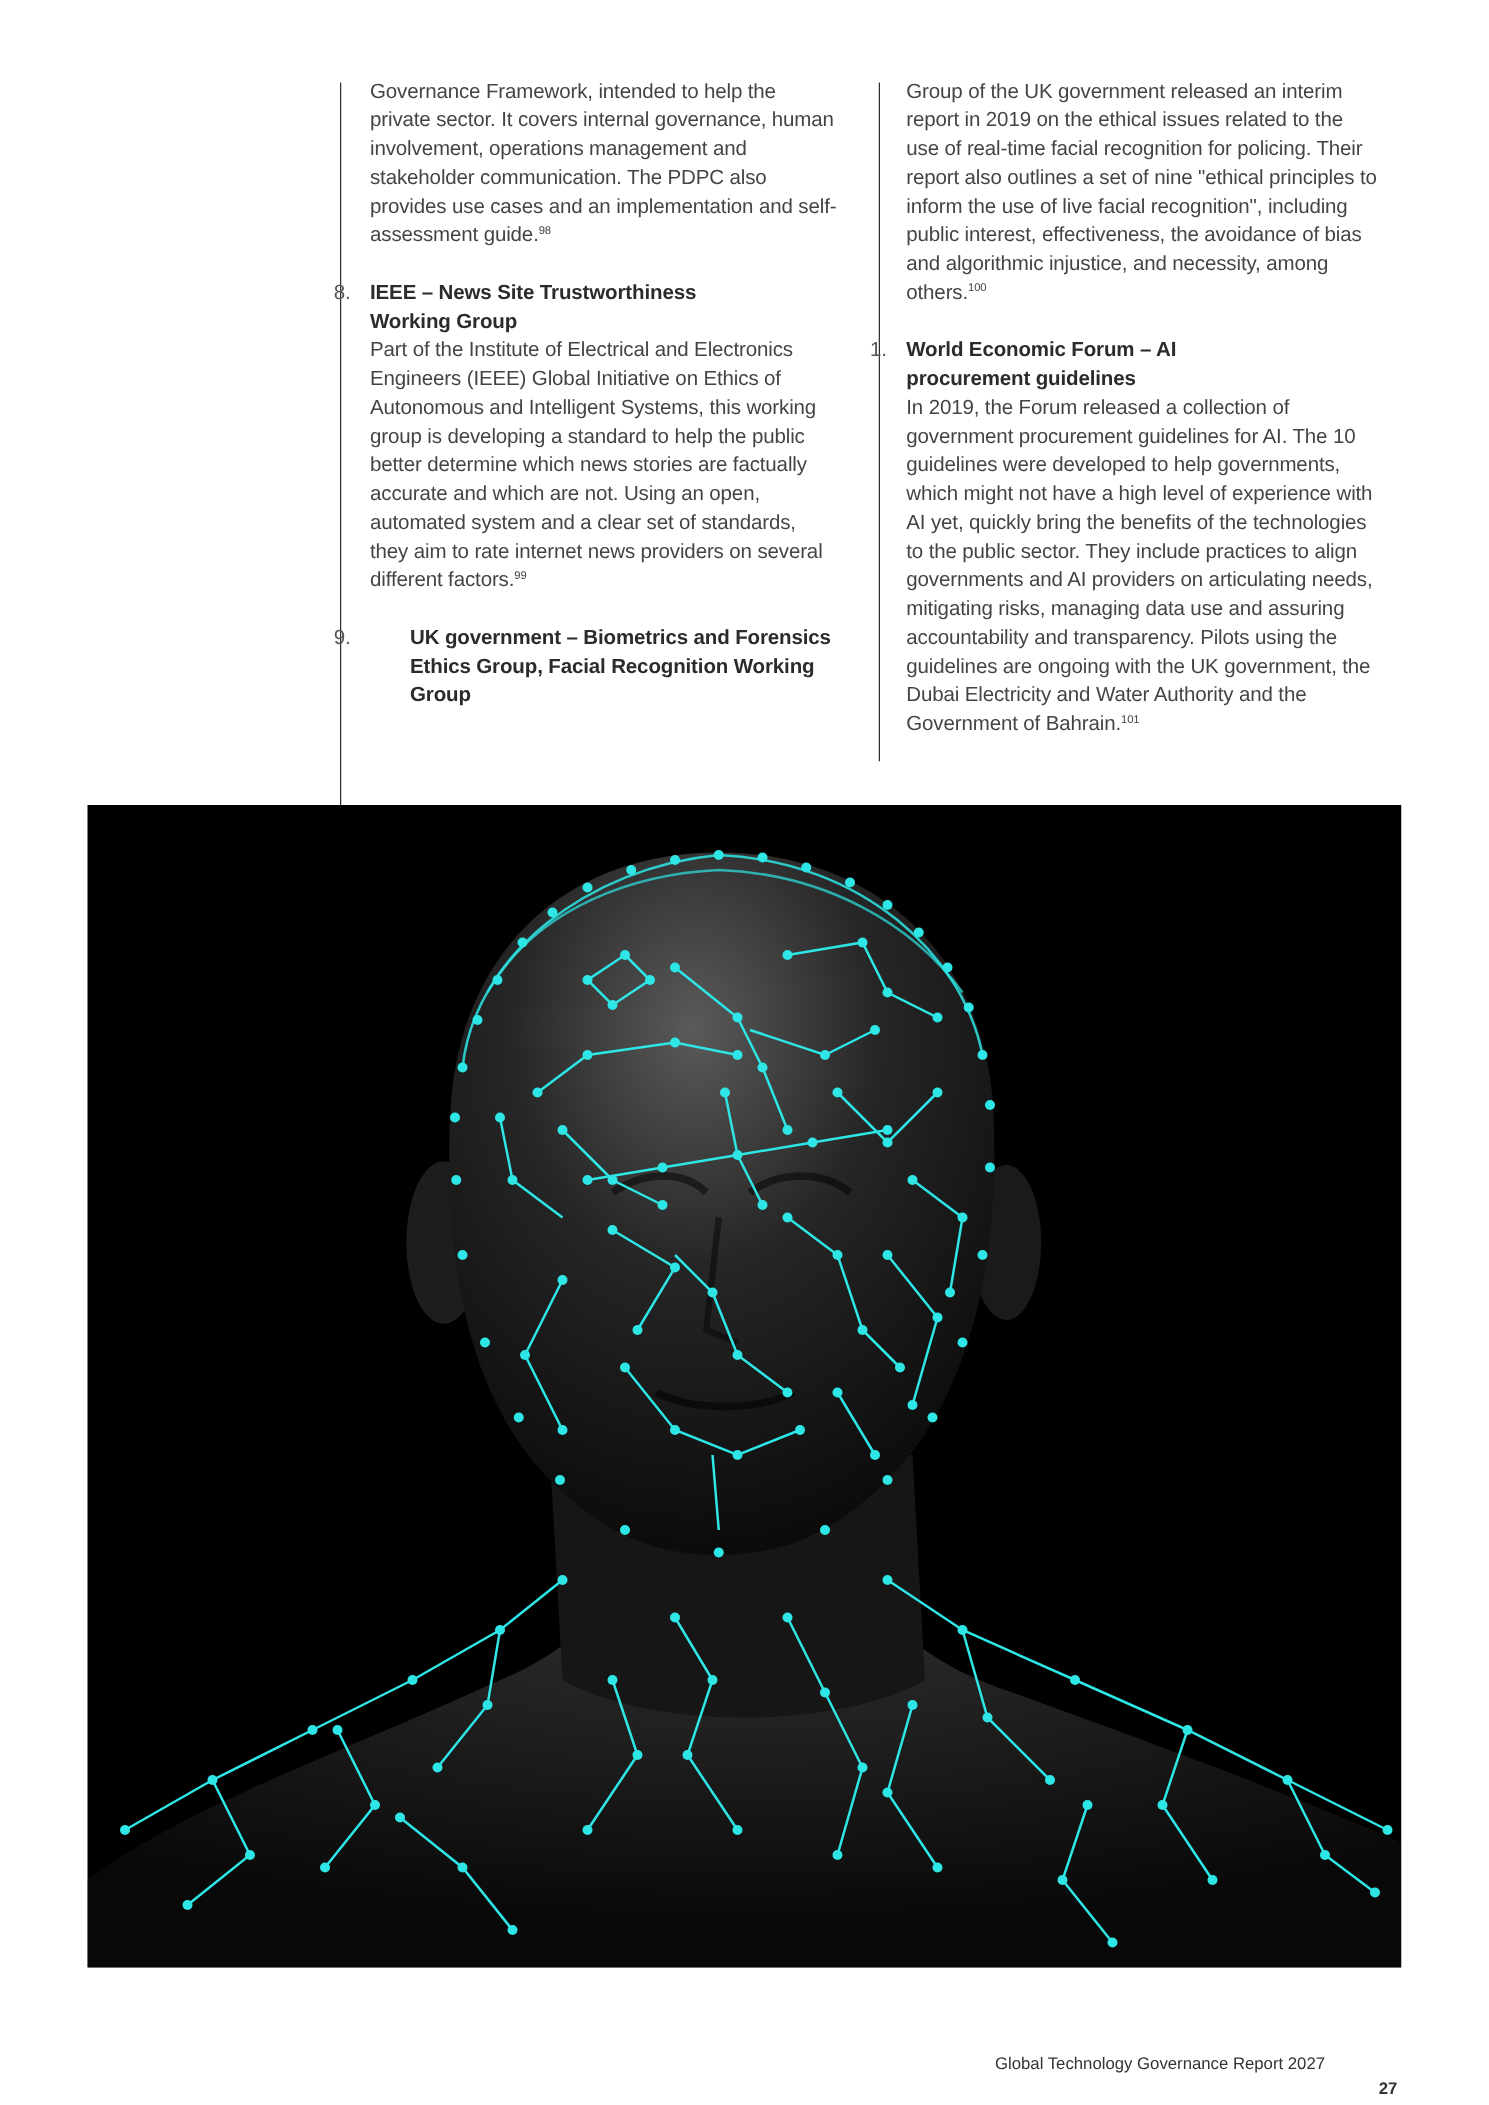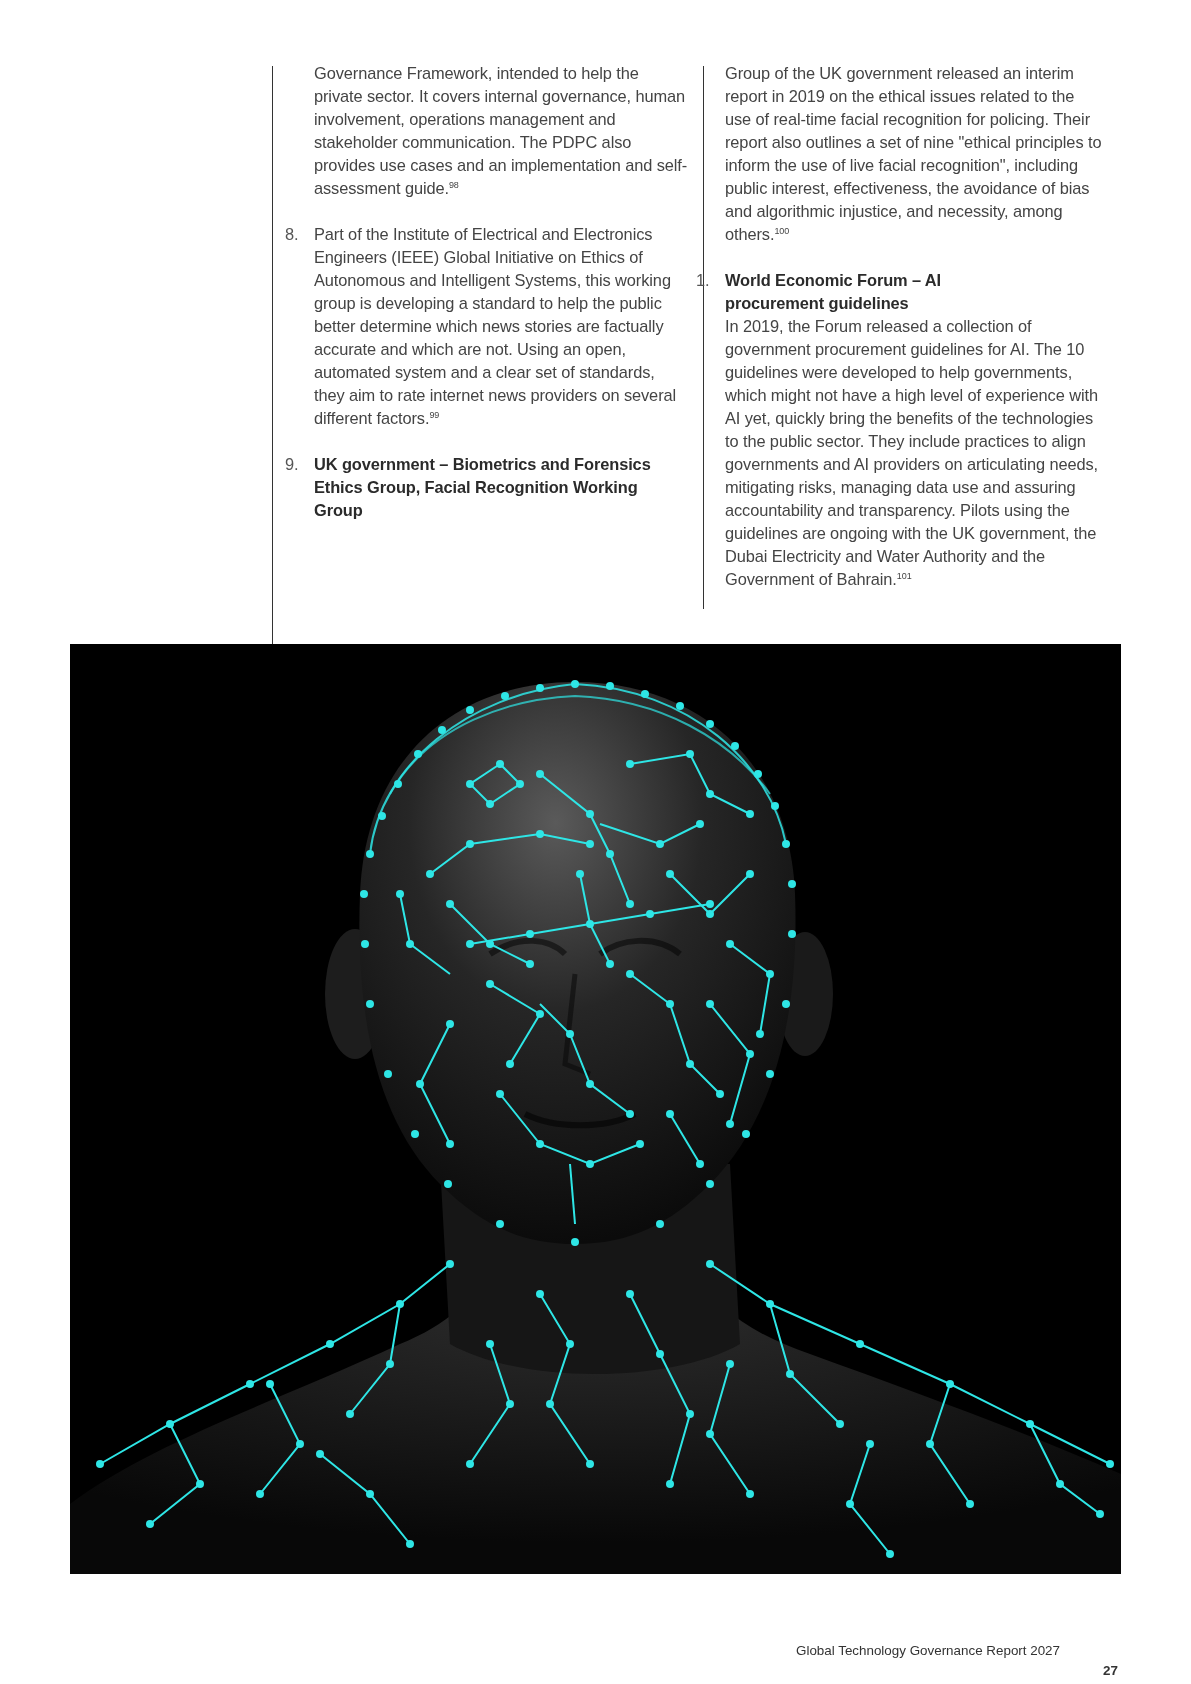--- a/index.html
+++ b/index.html
@@ -18,31 +18,32 @@
   .footer { position: absolute; top: 1643px; font-size: 13.4px; color: #333; }
   .footer-title { left: 796px; }
   .footer-page { left: 1103px; font-weight: bold; margin-top: 20px; }
 </style>
 </head>
 <body>
 
 <div class="rule" style="left:272px; top:66px; height:578px;"></div>
 <div class="rule" style="left:703px; top:66px; height:543px;"></div>
 
-<div class="col" style="left:314px; top:62px; width:375px;">
+<div class="col" style="left:296px; top:62px; width:375px;">
   <p><span>Governance Framework, intended to help the private sector. It covers internal governance, human involvement, operations management and stakeholder communication. The PDPC also provides use cases and an implementation and self-assessment guide.</span><sup>98</sup></p>
   <div class="gap"></div>
   <div class="item" style="margin-left:-29px;">
     <span class="num">8.</span>
+    <p class="heading" style="width:300px;">IEEE – News Site Trustworthiness Working Group</p>
     <p><span>Part of the Institute of Electrical and Electronics Engineers (IEEE) Global Initiative on Ethics of Autonomous and Intelligent Systems, this working group is developing a standard to help the public better determine which news stories are factually accurate and which are not. Using an open, automated system and a clear set of standards, they aim to rate internet news providers on several different factors.</span><sup>99</sup></p>
   </div>
   <div class="gap"></div>
   <div class="item" style="margin-left:-29px;">
     <span class="num">9.</span>
-    <p class="heading" style="width:375px;">UK government – Biometrics and Forensics Ethics Group, Facial Recognition Working Group</p>
+    <p class="heading" style="width:375px;margin-left:32px;">UK government – Biometrics and Forensics Ethics Group, Facial Recognition Working Group</p>
   </div>
 </div>
 
 <div class="col" style="left:725px; top:62px; width:378px;">
   <p><span>Group of the UK government released an interim report in 2019 on the ethical issues related to the use of real-time facial recognition for policing. Their report also outlines a set of nine "ethical principles to inform the use of live facial recognition", including public interest, effectiveness, the avoidance of bias and algorithmic injustice, and necessity, among others.</span><sup>100</sup></p>
   <div class="gap"></div>
   <div class="item" style="margin-left:-29px;">
     <span class="num">1.</span>
     <p class="heading" style="width:240px;">World Economic Forum – AI procurement guidelines</p>
     <p><span>In 2019, the Forum released a collection of government procurement guidelines for AI. The 10 guidelines were developed to help governments, which might not have a high level of experience with AI yet, quickly bring the benefits of the technologies to the public sector. They include practices to align governments and AI providers on articulating needs, mitigating risks, managing data use and assuring accountability and transparency. Pilots using the guidelines are ongoing with the UK government, the Dubai Electricity and Water Authority and the Government of Bahrain.</span><sup>101</sup></p>

